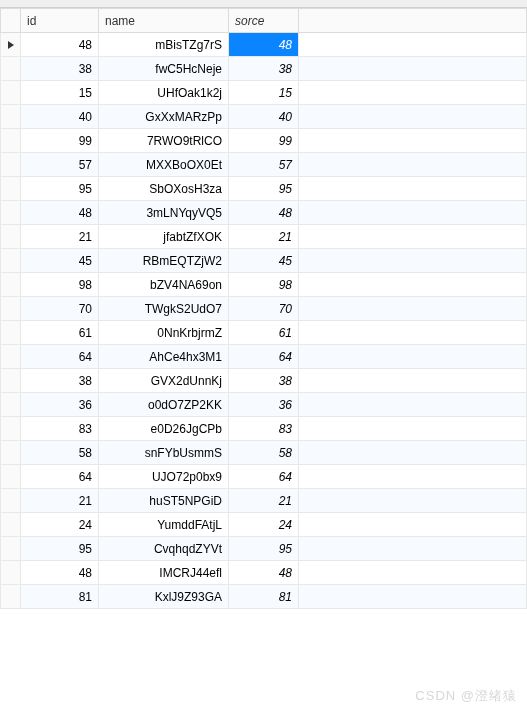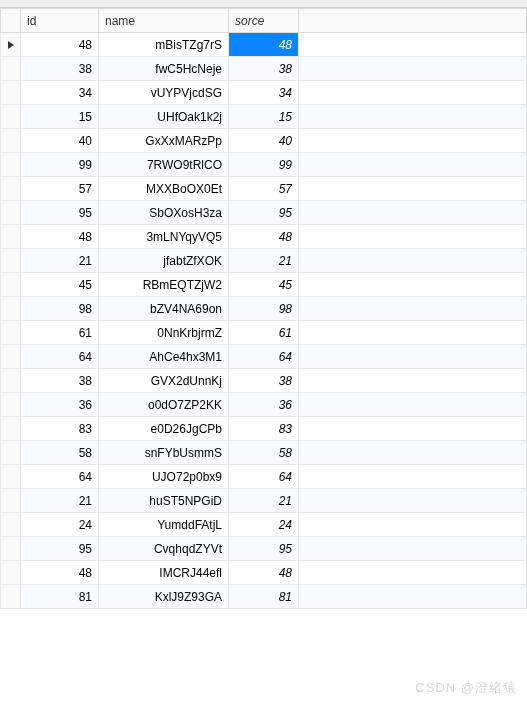--- a/index.html
+++ b/index.html
@@ -49,21 +49,21 @@
 }
 .grid tbody tr:nth-child(even) { background: #f7fbff; }
 .grid tbody tr:nth-child(odd) { background: #ffffff; }
 .selected-cell {
   background: #0a84ff !important;
   color: #fff;
 }
 .watermark {
   position: absolute;
   right: 10px;
-  bottom: 16px;
+  bottom: 8px;
   color: #d8d8d8;
   font-size: 13px;
   letter-spacing: 1px;
 }
 .indicator-arrow {
   display: inline-block;
   width: 0; height: 0;
   border-top: 4px solid transparent;
   border-bottom: 4px solid transparent;
   border-left: 6px solid #333;
@@ -94,27 +94,20 @@
       </tr>
       <tr>
         <td class="row-indicator col-indicator"></td>
         <td class="col-id">38</td>
         <td class="col-name">fwC5HcNeje</td>
         <td class="col-sorce">38</td>
         <td></td>
       </tr>
       <tr>
         <td class="row-indicator col-indicator"></td>
-        <td class="col-id">34</td>
-        <td class="col-name">vUYPVjcdSG</td>
-        <td class="col-sorce">34</td>
-        <td></td>
-      </tr>
-      <tr>
-        <td class="row-indicator col-indicator"></td>
         <td class="col-id">15</td>
         <td class="col-name">UHfOak1k2j</td>
         <td class="col-sorce">15</td>
         <td></td>
       </tr>
       <tr>
         <td class="row-indicator col-indicator"></td>
         <td class="col-id">40</td>
         <td class="col-name">GxXxMARzPp</td>
         <td class="col-sorce">40</td>
@@ -164,20 +157,27 @@
       </tr>
       <tr>
         <td class="row-indicator col-indicator"></td>
         <td class="col-id">98</td>
         <td class="col-name">bZV4NA69on</td>
         <td class="col-sorce">98</td>
         <td></td>
       </tr>
       <tr>
         <td class="row-indicator col-indicator"></td>
+        <td class="col-id">70</td>
+        <td class="col-name">TWgkS2UdO7</td>
+        <td class="col-sorce">70</td>
+        <td></td>
+      </tr>
+      <tr>
+        <td class="row-indicator col-indicator"></td>
         <td class="col-id">61</td>
         <td class="col-name">0NnKrbjrmZ</td>
         <td class="col-sorce">61</td>
         <td></td>
       </tr>
       <tr>
         <td class="row-indicator col-indicator"></td>
         <td class="col-id">64</td>
         <td class="col-name">AhCe4hx3M1</td>
         <td class="col-sorce">64</td>

